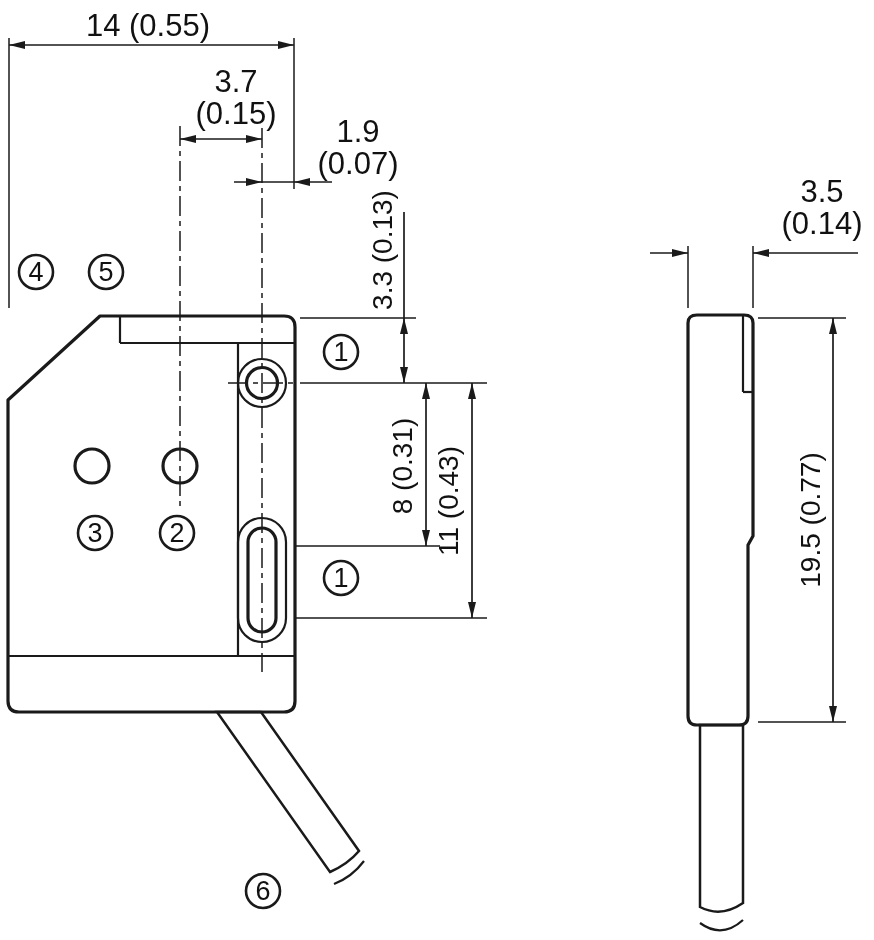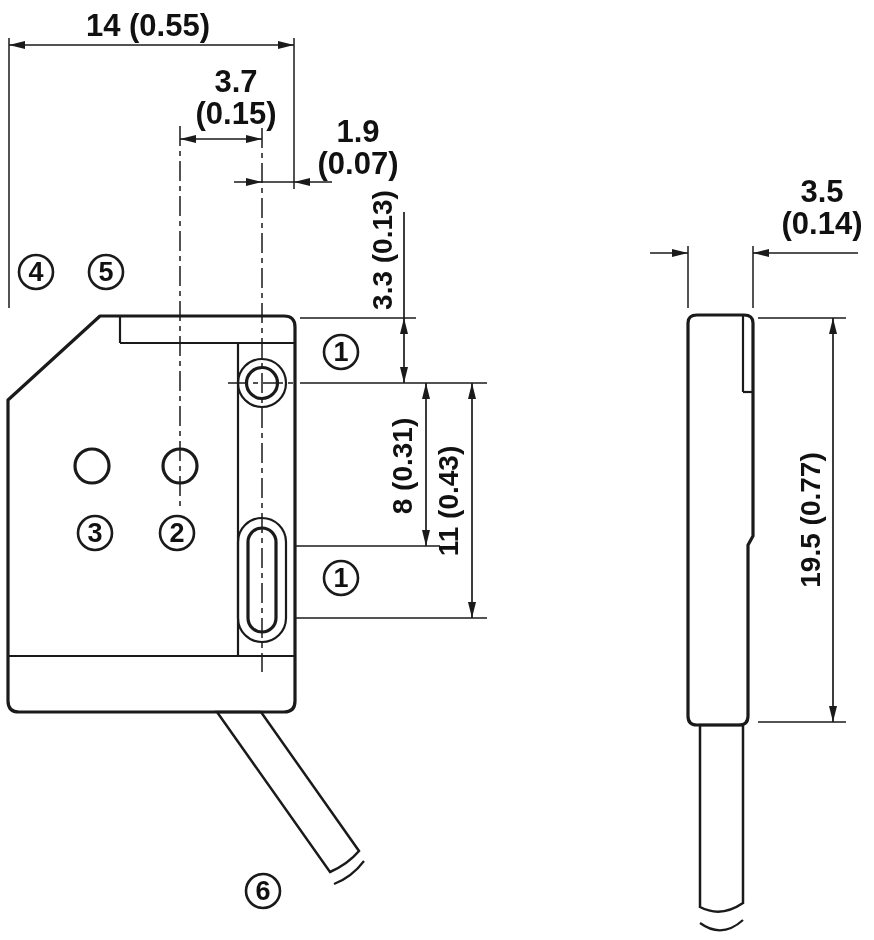--- a/index.html
+++ b/index.html
@@ -1,16 +1,16 @@
 <!DOCTYPE html>
 <html><head>
 <meta charset="utf-8">
 <style>
   html,body{margin:0;padding:0;background:#ffffff;}
-  .canvas{position:relative;width:874px;height:940px;background:#ffffff;overflow:hidden;font-weight:bold;}
+  .canvas{position:relative;width:874px;height:940px;background:#ffffff;overflow:hidden;}
   svg{display:block;}
   .outline{fill:#ffffff;stroke:#1a1a1a;stroke-width:3.2;stroke-linejoin:round;}
   .bold{fill:none;stroke:#1a1a1a;stroke-width:3.2;stroke-linejoin:round;}
   .thin{fill:none;stroke:#1a1a1a;stroke-width:2.2;}
   .med{fill:none;stroke:#1a1a1a;stroke-width:2.5;}
   .dim{fill:none;stroke:#1a1a1a;stroke-width:1.7;}
   .ext{fill:none;stroke:#1a1a1a;stroke-width:1.5;}
   .center{fill:none;stroke:#1a1a1a;stroke-width:1.5;stroke-dasharray:20 5 5 5;}
   .arrow{fill:#1a1a1a;stroke:none;}
   .dimtext{font-family:"Liberation Sans",sans-serif;font-size:31px;fill:#111111;}

